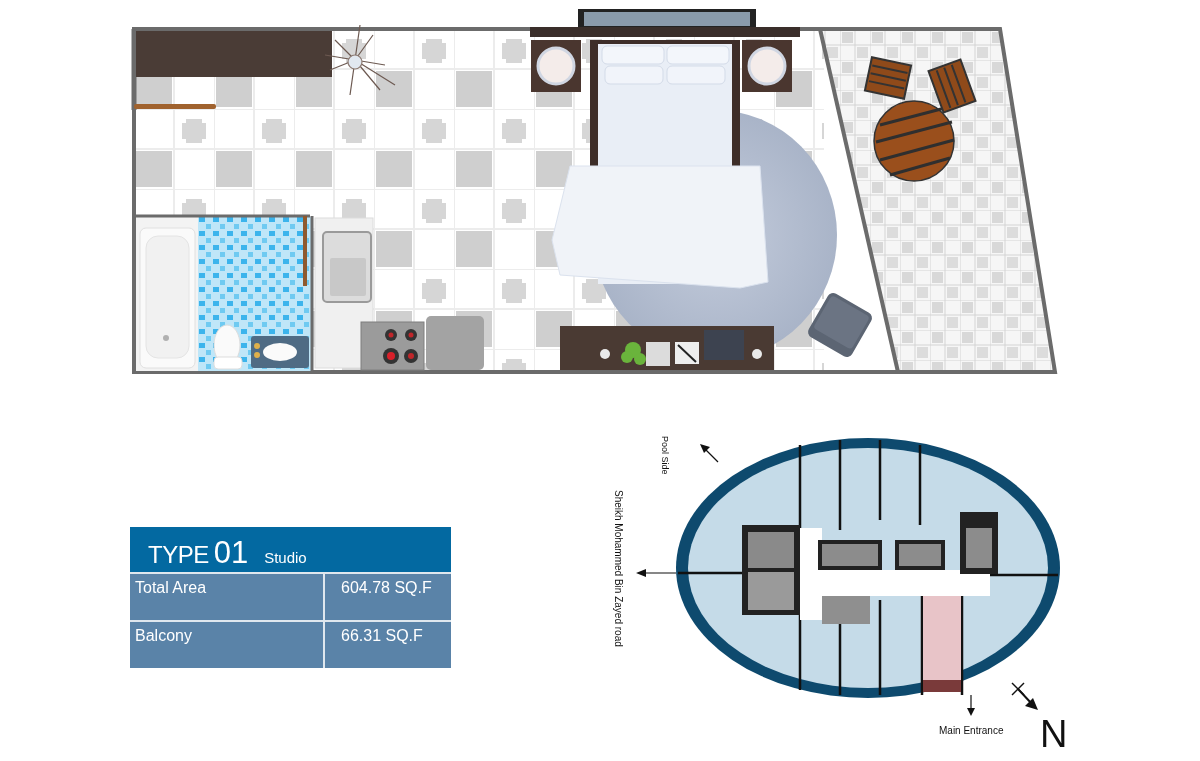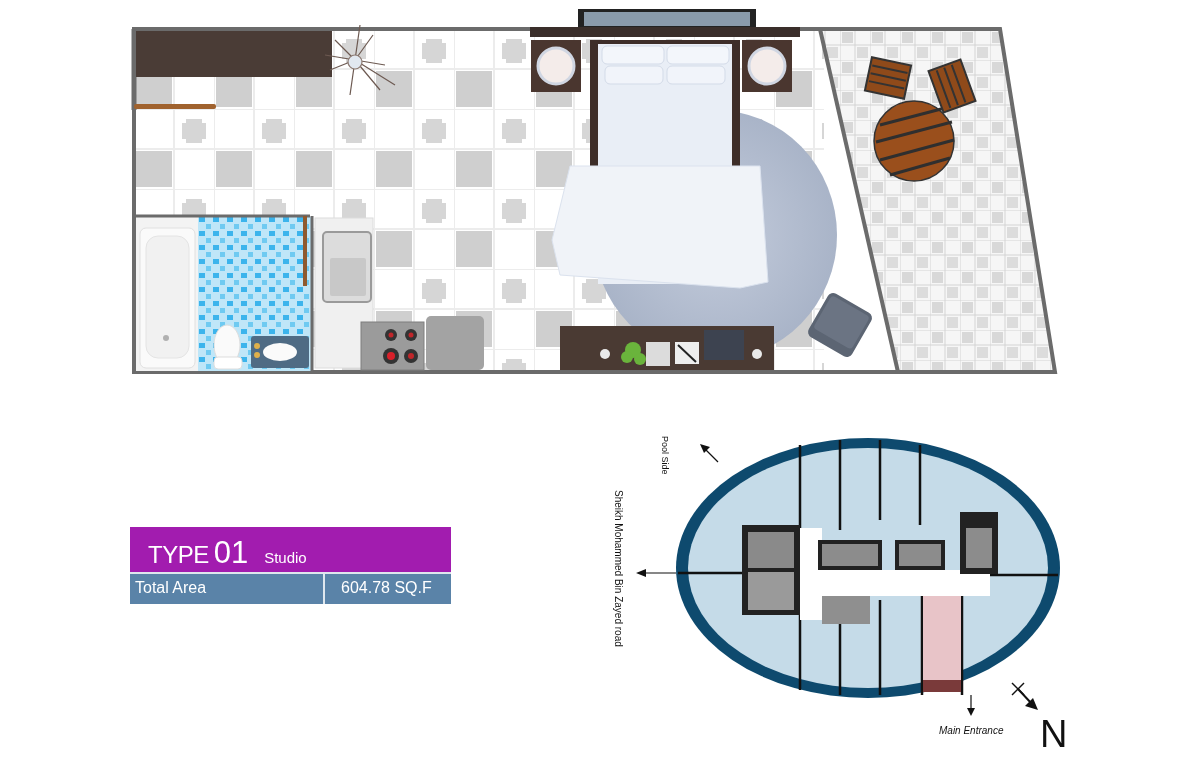--- a/index.html
+++ b/index.html
@@ -4,25 +4,25 @@
 <style>
   * { box-sizing: border-box; margin: 0; padding: 0; }
   html, body { width: 1200px; height: 761px; background: #ffffff; overflow: hidden; }
   body { position: relative; font-family: "Liberation Sans", sans-serif; }
 
   
   #plan { position: absolute; left: 0; top: 0; width: 1200px; height: 400px; }
 
   
   #spec { position: absolute; left: 130px; top: 527px; width: 321px; }
-  #spec .head { background: #a21caf; height: 45px; color: #fff; padding-left: 18px; display: flex; align-items: baseline; padding-top: 8px; }
+  #spec .head { background: #0369a1; height: 45px; color: #fff; padding-left: 18px; display: flex; align-items: baseline; padding-top: 8px; }
   #spec .head .t1 { font-size: 24px; font-weight: 300; letter-spacing: -0.5px; }
   #spec .head .t2 { font-size: 31px; font-weight: normal; margin-left: 5px; }
   #spec .head .t3 { font-size: 15px; margin-left: 16px; }
-  #spec .row { display: flex; height: 32px; background: #5a83a8; color: #fff; font-size: 16px; border-top: 2px solid #dfe7ee; }
+  #spec .row { display: flex; height: 48px; background: #5a83a8; color: #fff; font-size: 16px; border-top: 2px solid #dfe7ee; }
   #spec .row .c1 { width: 195px; padding-left: 5px; line-height: 28px; border-right: 2px solid #dfe7ee; }
   #spec .row .c2 { flex: 1; padding-left: 16px; line-height: 28px; }
 
   
   #keyplan { position: absolute; left: 600px; top: 410px; width: 480px; height: 350px; }
   .label-sm { font-size: 9px; color: #111; position: absolute; white-space: nowrap; }
   .north { position: absolute; font-size: 38px; color: #111; font-family: "Liberation Sans", sans-serif; }
 </style>
 </head>
 <body>
@@ -152,20 +152,24 @@
 <div id="spec">
   <div class="head">
     <span class="t1">TYPE</span>
     <span class="t2">01</span>
     <span class="t3">Studio</span>
   </div>
   <div class="row">
     <div class="c1">Total Area</div>
     <div class="c2">604.78 SQ.F</div>
   </div>
+  <div class="row">
+    <div class="c1">Balcony</div>
+    <div class="c2">66.31 SQ.F</div>
+  </div>
 </div>
 
 <div id="keyplan">
   <svg width="480" height="350" viewBox="600 410 480 350" style="position:absolute;left:0;top:0;">
 
     <ellipse cx="868" cy="568" rx="192" ry="130" fill="#0e4a6e"></ellipse>
     <ellipse cx="868" cy="568" rx="180" ry="120" fill="#c5dbe8"></ellipse>
 
     <g stroke="#111" stroke-width="2.5">
       <line x1="800" y1="445" x2="800" y2="535"></line>
@@ -207,15 +211,15 @@
     <polygon points="971,716 967,708 975,708" fill="#111"></polygon>
 
     <line x1="1012" y1="683" x2="1024" y2="695" stroke="#111" stroke-width="1.5"></line>
     <line x1="1024" y1="683" x2="1012" y2="695" stroke="#111" stroke-width="1.5"></line>
     <line x1="1018" y1="689" x2="1032" y2="704" stroke="#111" stroke-width="2"></line>
     <polygon points="1038,710 1025,706 1033,698" fill="#111"></polygon>
   </svg>
 
   <div class="label-sm" style="left:70px;top:26px;transform:rotate(90deg);transform-origin:left top;">Pool Side</div>
   <div class="label-sm" style="left:24px;top:80px;transform:rotate(90deg);transform-origin:left top;font-size:10px;">Sheikh Mohammed Bin Zayed road</div>
-  <div class="label-sm" style="left:339px;top:315px;font-size:10px;font-style:italic;">Main Entrance</div>
+  <div class="label-sm" style="left:339px;top:315px;font-size:10px;">Main Entrance</div>
   <div class="north" style="left:440px;top:303px;">N</div>
 </div>
 
 </body></html>

